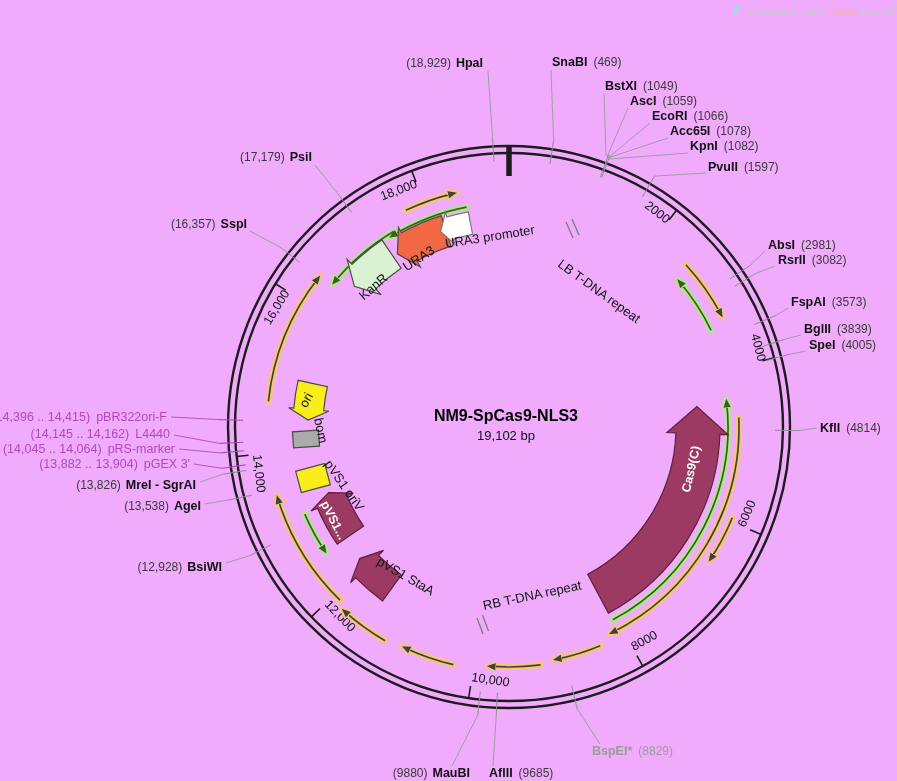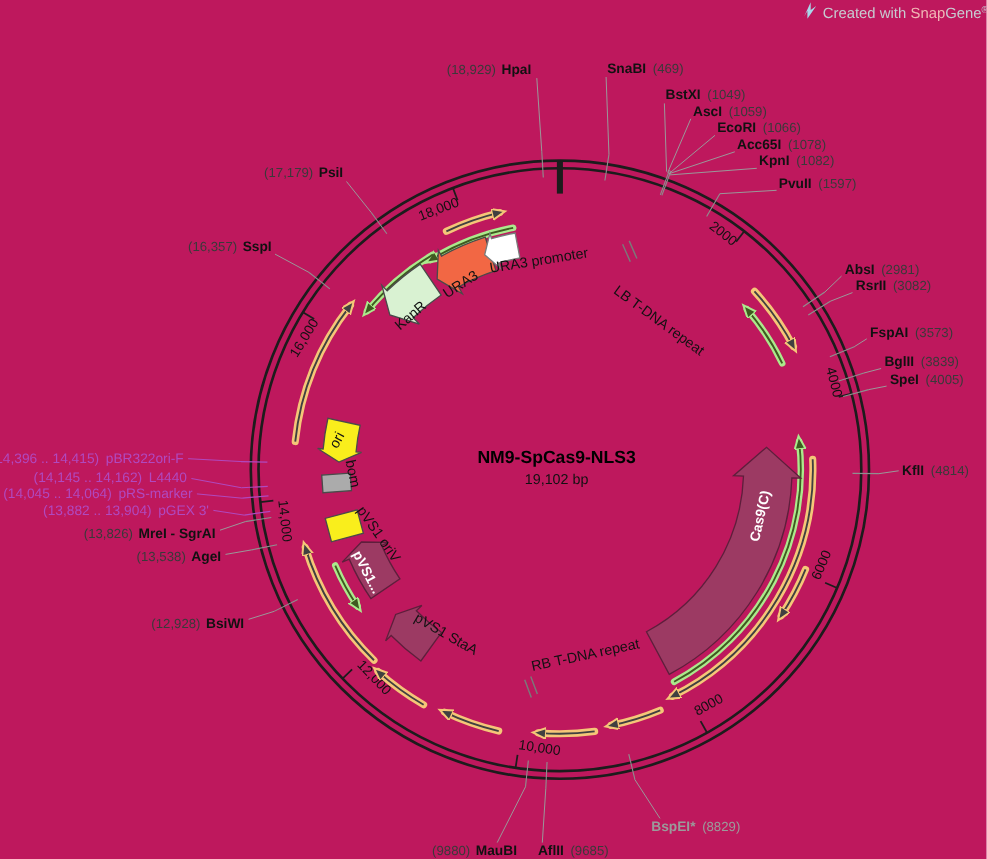--- a/index.html
+++ b/index.html
@@ -1,16 +1,16 @@
 <!DOCTYPE html>
 <html><head>
 <meta charset="utf-8">
 <style>
   html,body{margin:0;padding:0;background:#fff;}
-  .canvas{width:897px;height:781px;background:#be185d;position:relative;
+  .canvas{width:897px;height:781px;background:#f0abfc;position:relative;
           font-family:"Liberation Sans", sans-serif;text-align:center;}
   svg text{font-family:"Liberation Sans", sans-serif;}
   .enz-name{font-weight:bold;font-size:12.5px;fill:#111111;}
   .enz-pos{font-size:12px;fill:#3a3a3a;}
   .enz-gray .enz-name{fill:#9b9b9b;}
   .enz-gray .enz-pos{fill:#9b9b9b;}
   .primer-lbl{font-size:12.5px;}
   .tick-label{font-size:12.5px;fill:#111111;}
   .feat-label{font-size:13px;fill:#111111;}
   .feat-label-white{font-size:12.5px;fill:#ffffff;font-weight:bold;}

